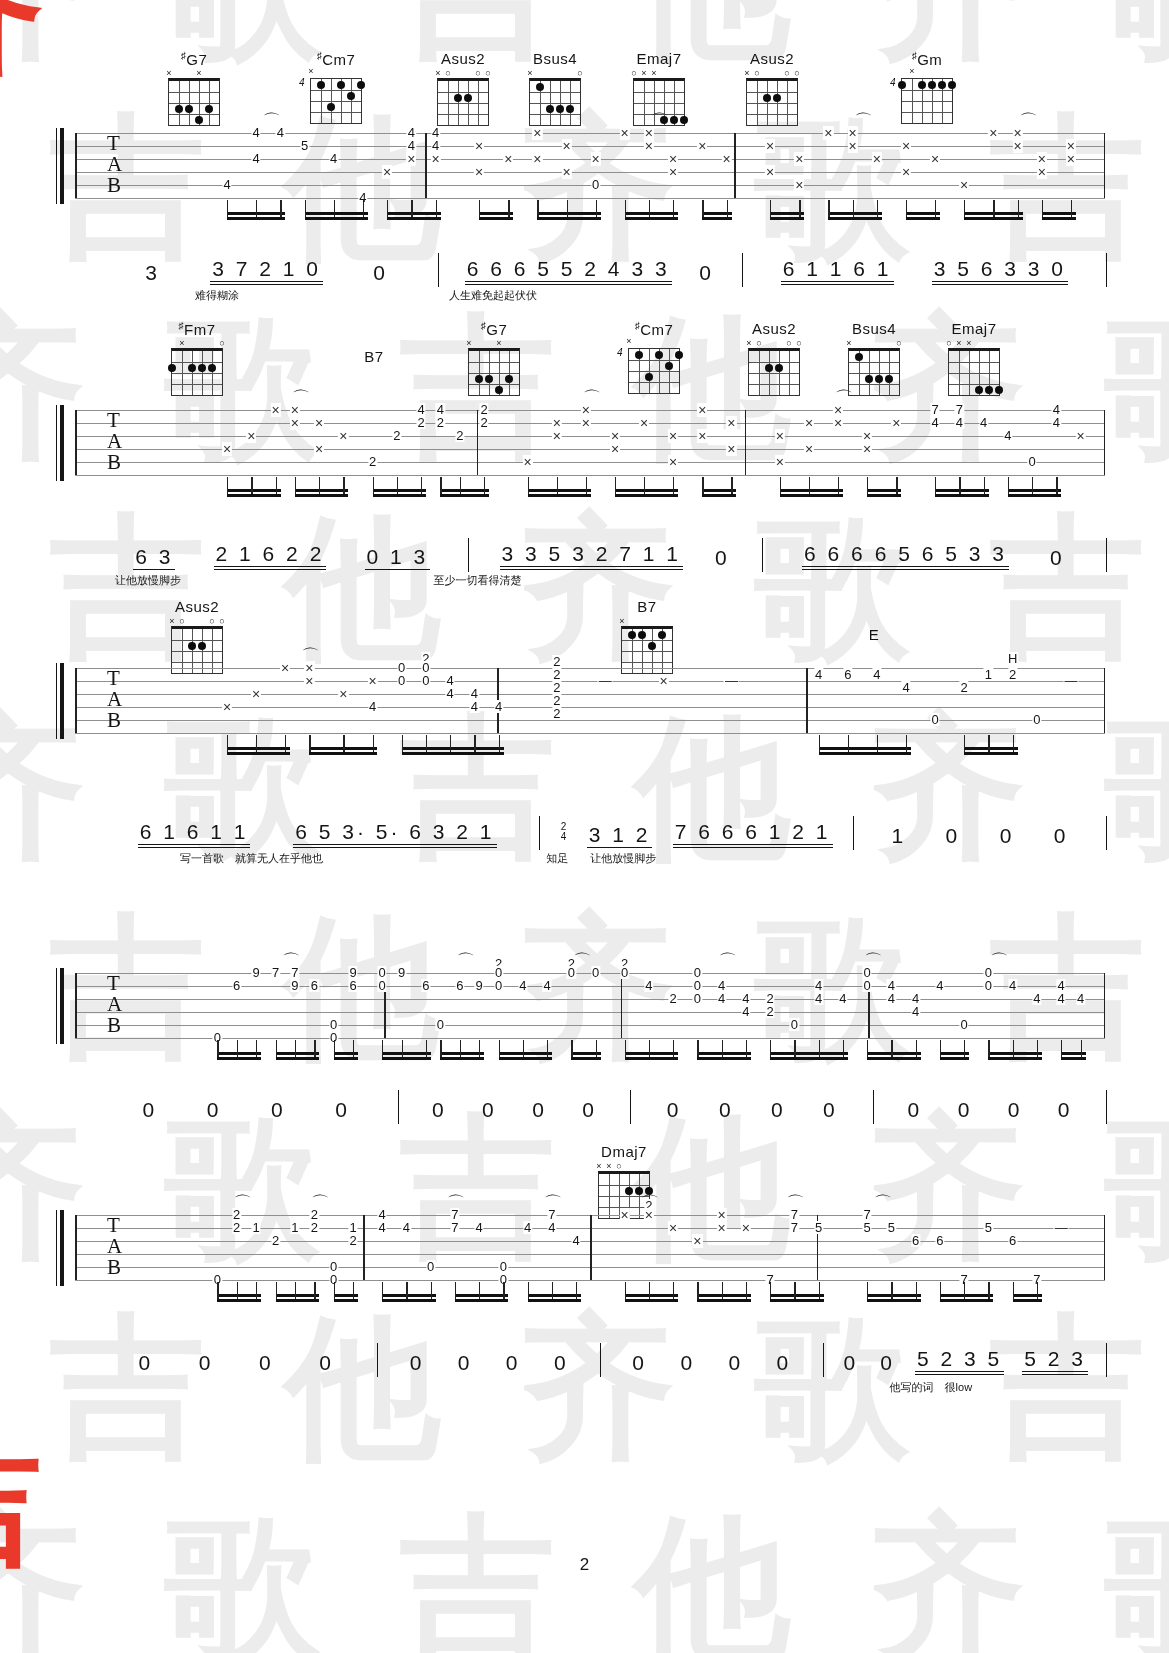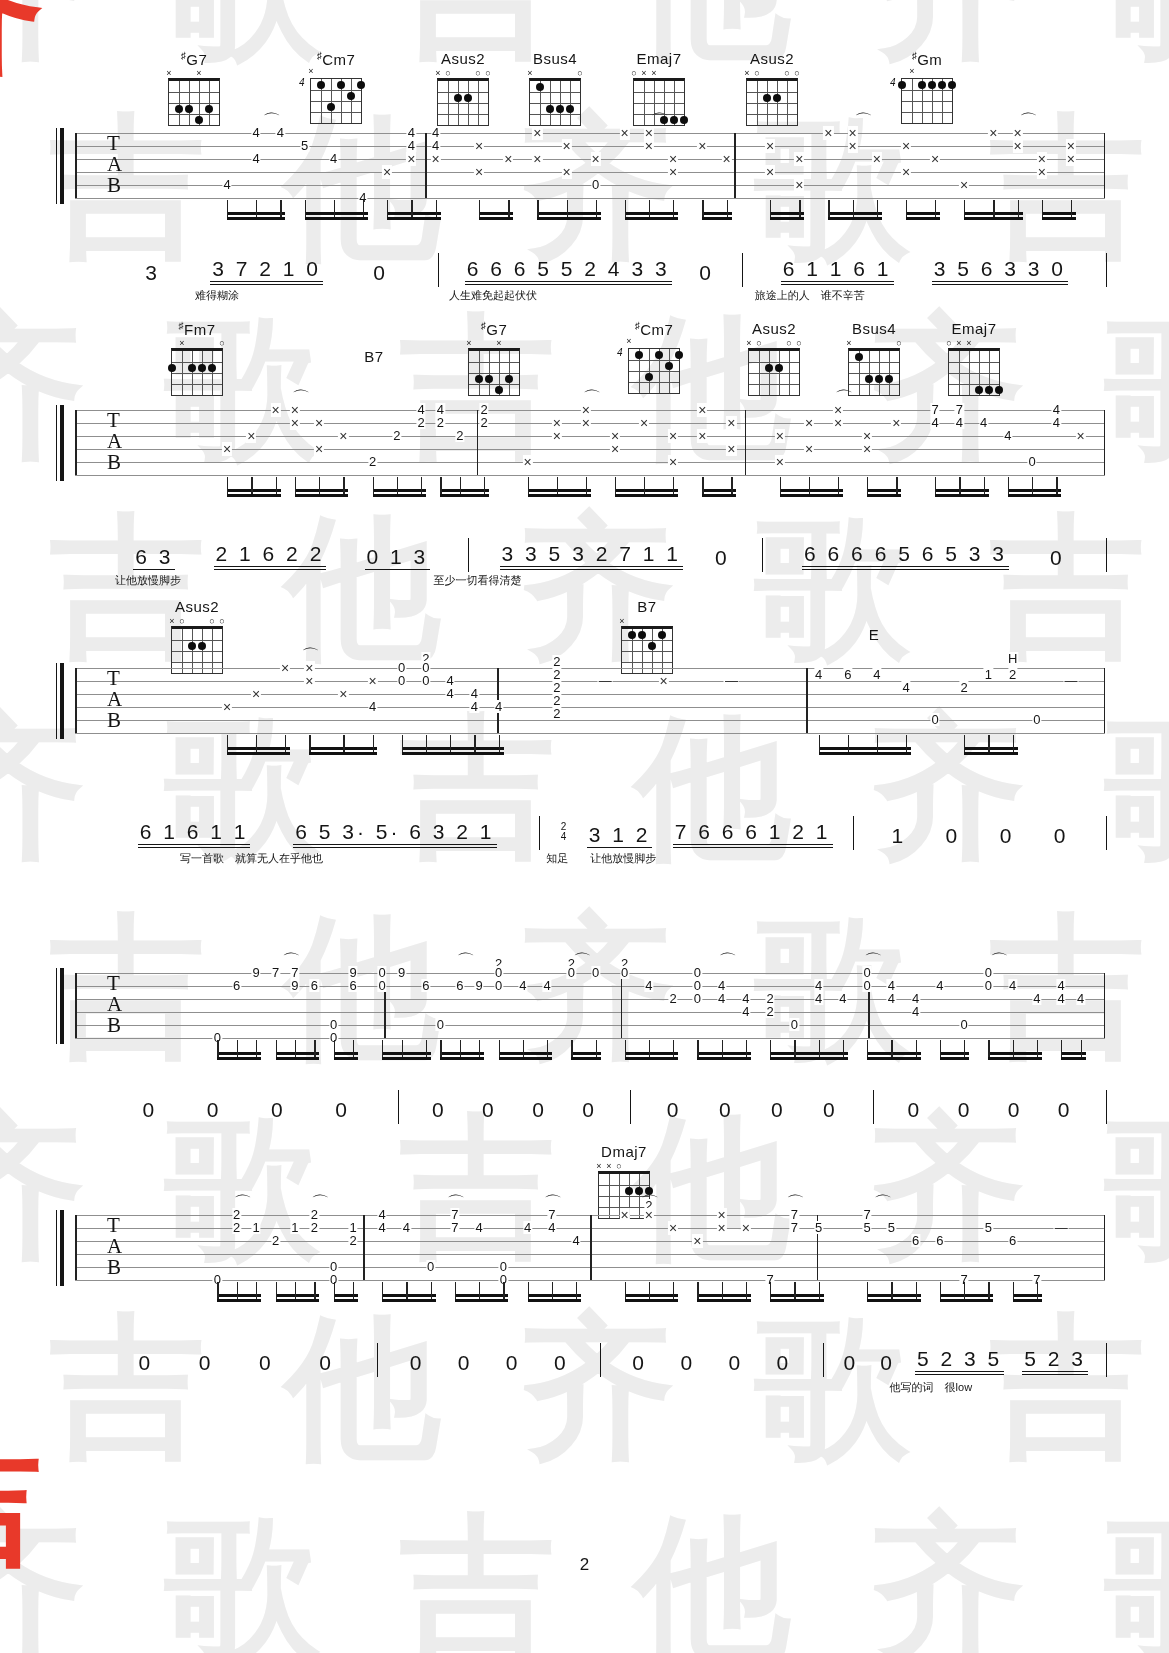--- a/index.html
+++ b/index.html
@@ -366,21 +366,20 @@
         <div class="seg">0</div>
       </div>
       <div class="meas" style="width: 36%;">
         <div class="seg u2">6 1 1 6 1</div>
         <div class="seg u2">3 5 6 3 3 0</div>
       </div>
     </div>
     <div class="lrow" style="top: 288px;">
       <div class="lmeas" style="width: 34%; padding-left: 100px;">难得糊涂</div>
       <div class="lmeas" style="width: 30%; padding-left: 10px;">人生难免起起伏伏</div>
-      <div class="lmeas" style="width: 36%; padding-left: 12px;">旅途上的人　谁不辛苦</div>
     </div>
     <div class="brk" style="left: 60px; top: 405px; height: 76px;"></div>
     <div class="brk2" style="left: 56px; top: 405px; height: 76px;"></div>
     <div class="chord" style="left: 168px; top: 320px;">
       <div class="cname"><sup>♯</sup>Fm7</div>
       <div class="cgrid nut">
         <div class="gv" style="left: 10px;"></div>
         <div class="gv" style="left: 20px;"></div>
         <div class="gv" style="left: 30px;"></div>
         <div class="gv" style="left: 40px;"></div>

